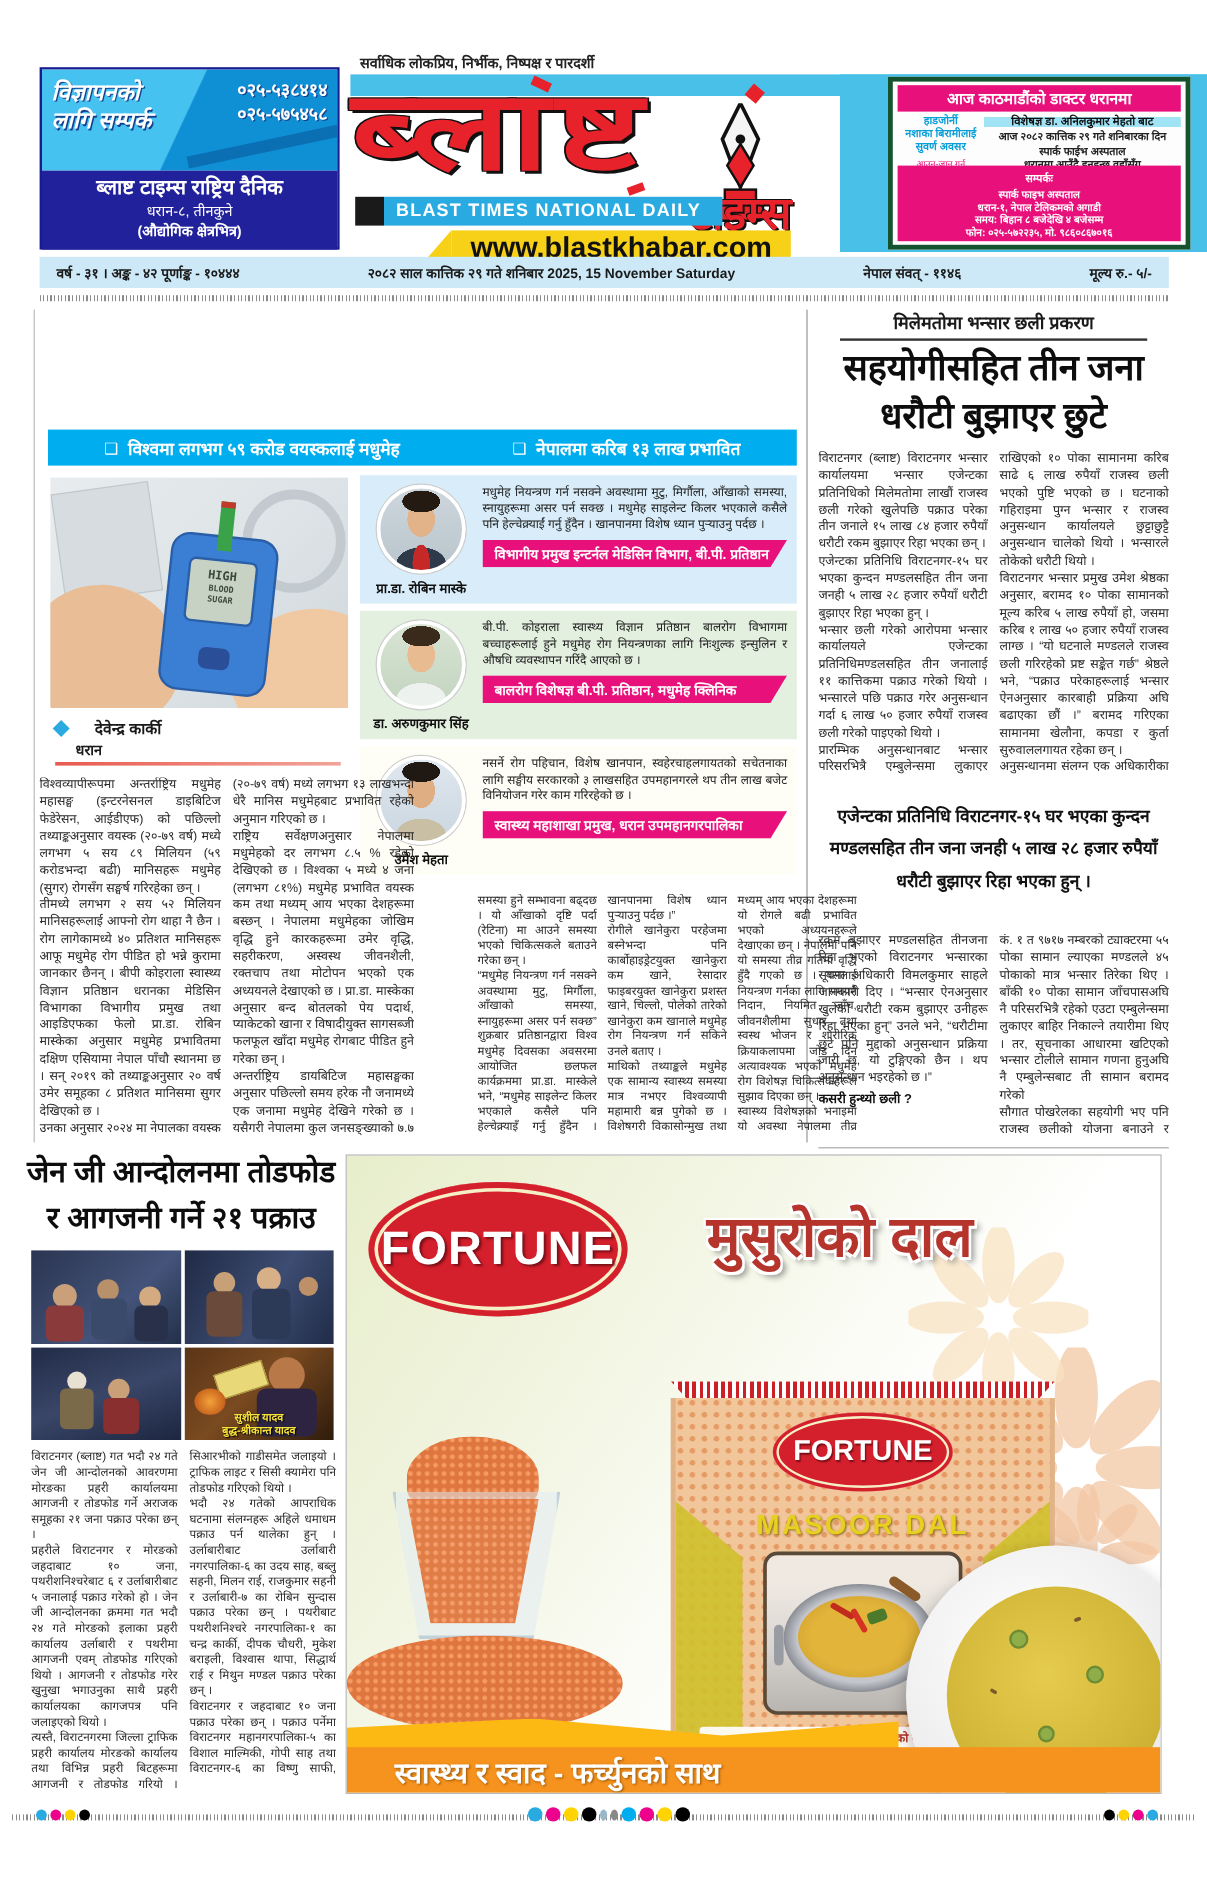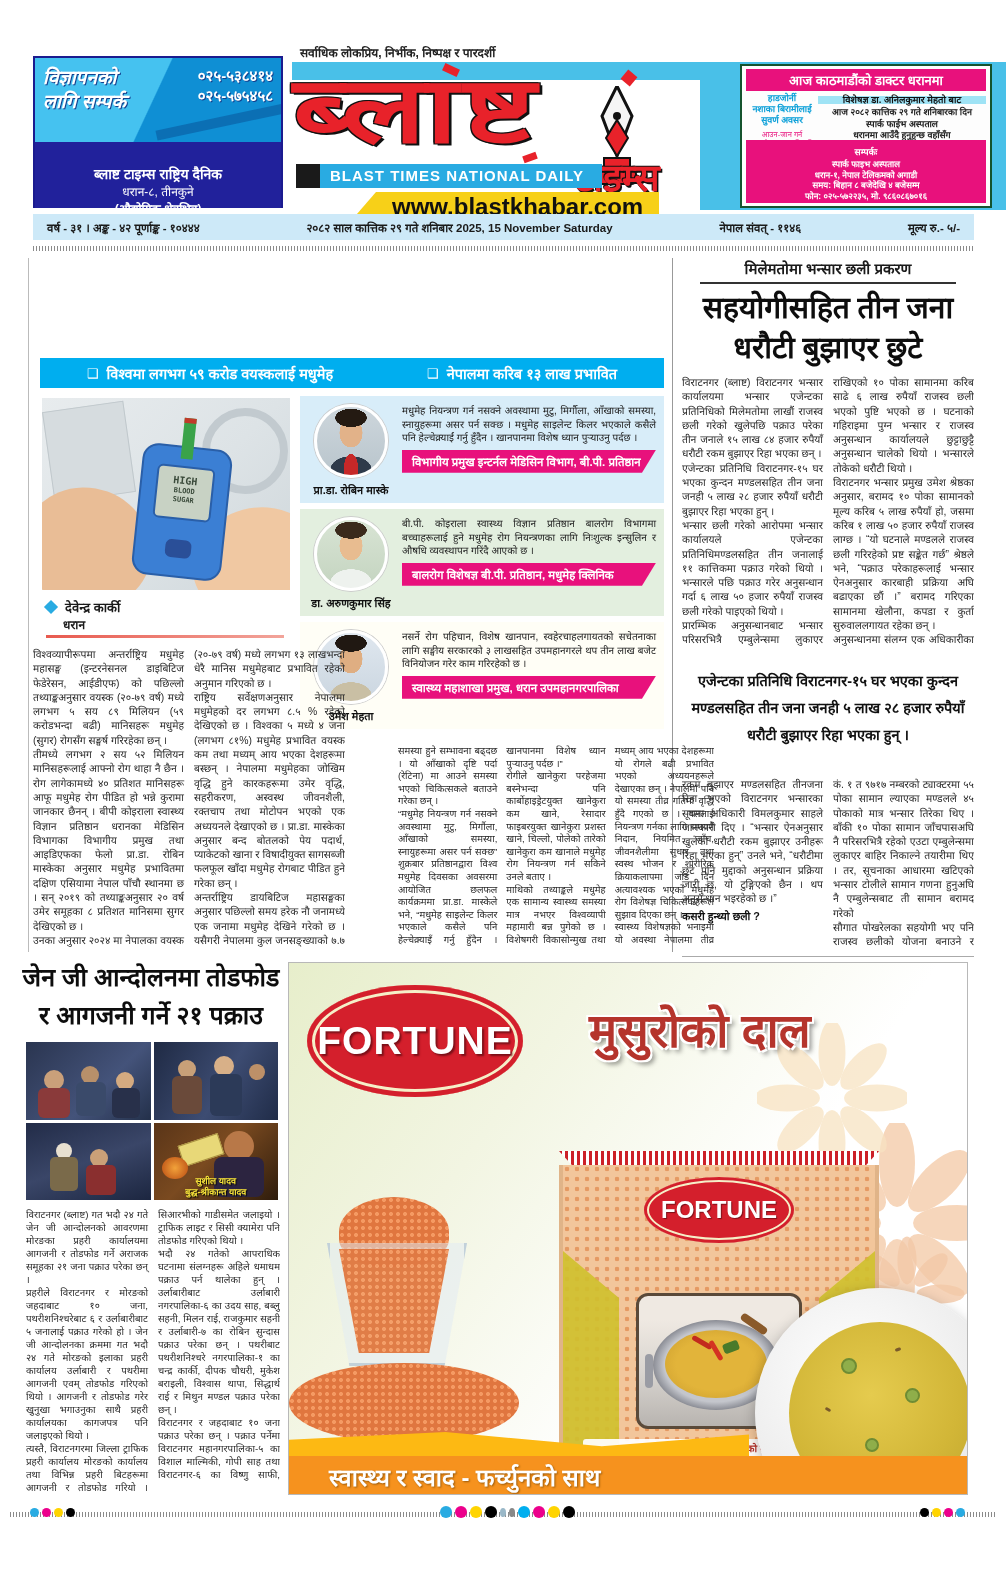--- a/index.html
+++ b/index.html
@@ -57,21 +57,21 @@
         <div>विज्ञापनको</div>
         <div>लागि सम्पर्क</div>
       </div>
       <div class="abs" style="right:8px;top:8px;color:#fff;font-weight:bold;font-size:15px;line-height:20px;text-align:right;text-shadow:1px 1px 0 #14418f;">
         <div>०२५-५३८४१४</div>
         <div>०२५-५७५४५८</div>
       </div>
       <div class="abs" style="left:120px;top:58px;width:140px;height:10px;background:#0b6fb4;transform:rotate(-12deg);"></div>
     </div>
     <div style="height:64px;background:#21219b;color:#fff;text-align:center;padding-top:2px;">
-      <div style="font-weight:bold;font-size:14px;margin-top:20px;">ब्लाष्ट टाइम्स राष्ट्रिय दैनिक</div>
+      <div style="font-weight:bold;font-size:17px;">ब्लाष्ट टाइम्स राष्ट्रिय दैनिक</div>
       <div style="font-weight:normal;font-size:12px;">धरान-८, तीनकुने</div>
       <div style="font-weight:bold;font-size:12px;">(औद्योगिक क्षेत्रभित्र)</div>
     </div>
   </div>
 
   <div class="abs" style="left:293px;top:58px;width:410px;height:130px;">
     <div style="font-size:92px;font-weight:900;color:#e8222a;line-height:104px;letter-spacing:4px;transform:scaleX(1.35);transform-origin:left;
                 text-shadow:2px 2px 0 #111,-1px -1px 0 #111,1px -1px 0 #111,-1px 1px 0 #111;">ब्लाष्ट</div>
     <div class="abs" style="left:150px;top:8px;width:16px;height:8px;background:#e8222a;transform:rotate(25deg);"></div>
     <div class="abs" style="left:230px;top:96px;width:14px;height:7px;background:#e8222a;transform:rotate(-20deg);"></div>
@@ -94,21 +94,21 @@
     <div style="width:24px;background:#1a1a1a;"></div>
     <div style="background:#29abe2;color:#fff;font-weight:bold;font-size:15px;
          padding:3px 18px 0 10px;letter-spacing:1px;">BLAST TIMES NATIONAL DAILY</div>
   </div>
 
   <div class="abs" style="left:350px;top:192px;display:flex;align-items:stretch;height:30px;">
     <div style="width:26px;background:#f7d018;clip-path:polygon(100% 0,100% 100%,0 100%);"></div>
     <div style="background:#f7d018;color:#111;font-weight:900;font-size:24px;padding:0 16px;line-height:30px;">www.blastkhabar.com</div>
   </div>
 
-  <div class="abs" style="left:740px;top:64px;width:252px;height:144px;background:#fdfdfd;border:2px solid #14532d;box-sizing:border-box;overflow:hidden;">
+  <div class="abs" style="left:740px;top:64px;width:252px;height:144px;background:#fdfdfd;border:4px solid #14532d;box-sizing:border-box;overflow:hidden;">
     <div style="background:#e8117c;color:#fff;font-weight:bold;font-size:13px;text-align:center;padding:2px 0;margin:3px 4px 2px 4px;">आज काठमाडौंको डाक्टर धरानमा</div>
     <div style="display:flex;padding:0 4px;">
       <div style="width:72px;flex:none;">
         <div style="color:#0a9fd8;font-weight:bold;font-size:9px;text-align:center;line-height:11px;">
           <div>हाडजोर्नी</div>
             <div>नशाका बिरामीलाई</div>
             <div>सुवर्ण अवसर</div>
         </div>
         <div style="color:#e8117c;font-size:7.5px;line-height:9px;text-align:center;margin-top:4px;">आउन-जान गर्न नसक्नेहरूका लागि पनि भर्नाको व्यवस्था छ ।</div>
         <div style="margin:4px auto 0 auto;width:30px;height:30px;border-radius:4px;border:2px solid #2a8a3a;display:flex;align-items:center;justify-content:center;">
@@ -170,21 +170,21 @@
                   font-family:'DejaVu Sans Mono',monospace;font-size:10px;font-weight:bold;color:#3a4a3a;text-align:center;line-height:13px;padding-top:6px;box-sizing:border-box;">
         <div>HIGH</div>
         <div style="font-size:7px;line-height:9px;">BLOOD</div>
         <div style="font-size:7px;line-height:9px;">SUGAR</div>
       </div>
       <div class="abs" style="left:30px;top:92px;width:26px;height:18px;background:#2a4f98;border-radius:6px;"></div>
     </div>
   </div>
 
   <div class="abs" style="left:46px;top:598px;width:240px;">
-    <div style="display:flex;align-items:center;gap:9px;">
+    <div style="display:flex;align-items:center;gap:23px;">
       <span style="width:10px;height:10px;background:#29abe2;transform:rotate(45deg);display:inline-block;"></span>
       <span style="font-weight:bold;font-size:13px;">देवेन्द्र कार्की</span>
     </div>
     <div style="font-weight:bold;font-size:12px;margin-left:17px;">धरान</div>
     <div style="margin-top:2px;height:3px;background:linear-gradient(90deg,#e85a4f,#f2a49a);width:238px;"></div>
   </div>
 
   <div class="abs" style="left:300px;top:396px;width:364px;">
     <div class="qbox" style="background:#d8edf9;margin-bottom:6px;">
       <div style="width:86px;flex:none;text-align:center;">
@@ -376,20 +376,21 @@
 
     <div class="abs" style="left:270px;top:188px;width:320px;height:345px;">
       <div class="stripe" style="height:14px;clip-path:polygon(4% 100%,96% 100%,100% 0,0 0);"></div>
       <div class="packdots" style="position:relative;height:300px;border-left:4px solid #e0b488;border-right:4px solid #e0b488;box-sizing:border-box;overflow:hidden;">
         <div class="abs" style="left:0;top:86px;width:56px;height:214px;background:#cfc02c;opacity:.9;clip-path:polygon(0 0,100% 22%,100% 100%,0 100%);"></div>
         <div class="abs" style="right:0;top:86px;width:56px;height:214px;background:#cfc02c;opacity:.9;clip-path:polygon(0 22%,100% 0,100% 100%,0 100%);"></div>
         <div class="abs" style="left:50%;top:12px;transform:translateX(-50%);width:150px;height:66px;background:#d41f2c;border-radius:50%;
                     box-shadow:inset 0 0 0 3px #d41f2c,inset 0 0 0 5px #f5efc8;display:flex;align-items:center;justify-content:center;">
           <span style="color:#fff;font-weight:900;font-size:24px;text-shadow:1px 1px 1px #7a1018;">FORTUNE</span>
         </div>
+        <div class="abs" style="left:0;right:0;top:92px;text-align:center;font-weight:900;font-size:23px;color:#e8d021;letter-spacing:2px;text-shadow:1px 1px 2px #8a6a1a;">MASOOR DAL</div>
         <div class="abs" style="left:50%;top:128px;transform:translateX(-50%);width:160px;height:130px;border-radius:12px;border:3px solid #5a4a3a;
                     background:linear-gradient(#efe9e2 18%,#d8d4cf 60%,#b8b4b0);overflow:hidden;">
           <div class="abs" style="left:14px;top:24px;width:126px;height:90px;border-radius:50%;background:radial-gradient(#c4c6cc 58%,#8e9098 70%);"></div>
           <div class="abs" style="left:26px;top:34px;width:102px;height:68px;border-radius:50%;background:radial-gradient(#e2b43a 55%,#c89a2c);"></div>
           <div class="abs" style="left:52px;top:44px;width:22px;height:5px;background:#c22a1e;border-radius:3px;transform:rotate(30deg);"></div>
           <div class="abs" style="left:66px;top:52px;width:22px;height:5px;background:#d43222;border-radius:3px;transform:rotate(60deg);"></div>
           <div class="abs" style="left:84px;top:46px;width:16px;height:10px;background:#4a7a2a;border-radius:3px;transform:rotate(-20deg);"></div>
           <div class="abs" style="left:100px;top:24px;width:30px;height:8px;background:#8a5a2a;border-radius:4px;transform:rotate(35deg);"></div>
           <div class="abs" style="left:6px;top:58px;width:8px;height:34px;background:#9a9ca4;border-radius:4px;"></div>
           <div class="abs" style="right:6px;top:58px;width:8px;height:34px;background:#9a9ca4;border-radius:4px;"></div>

